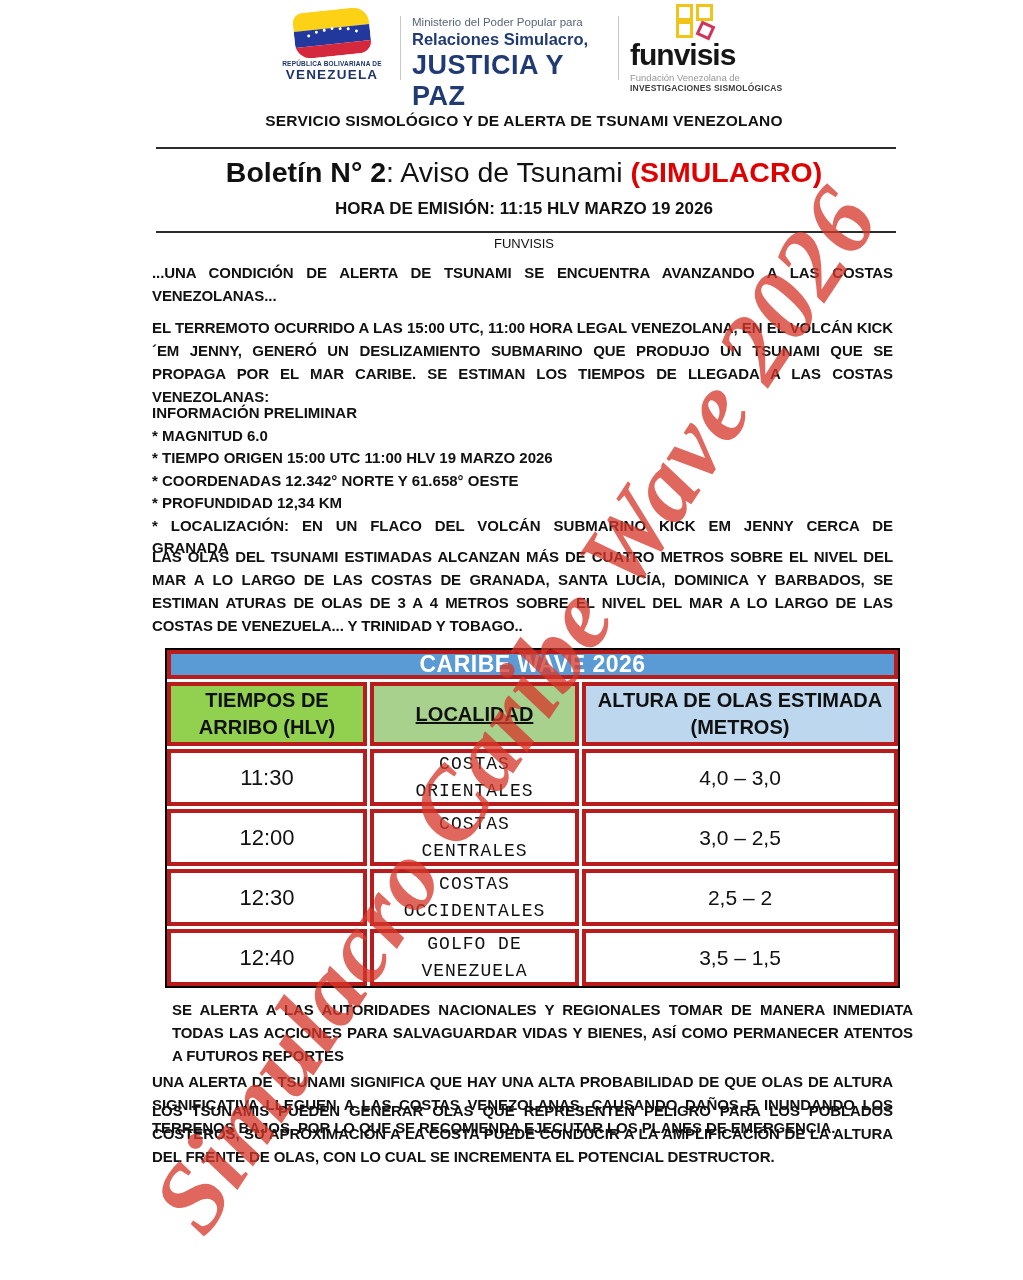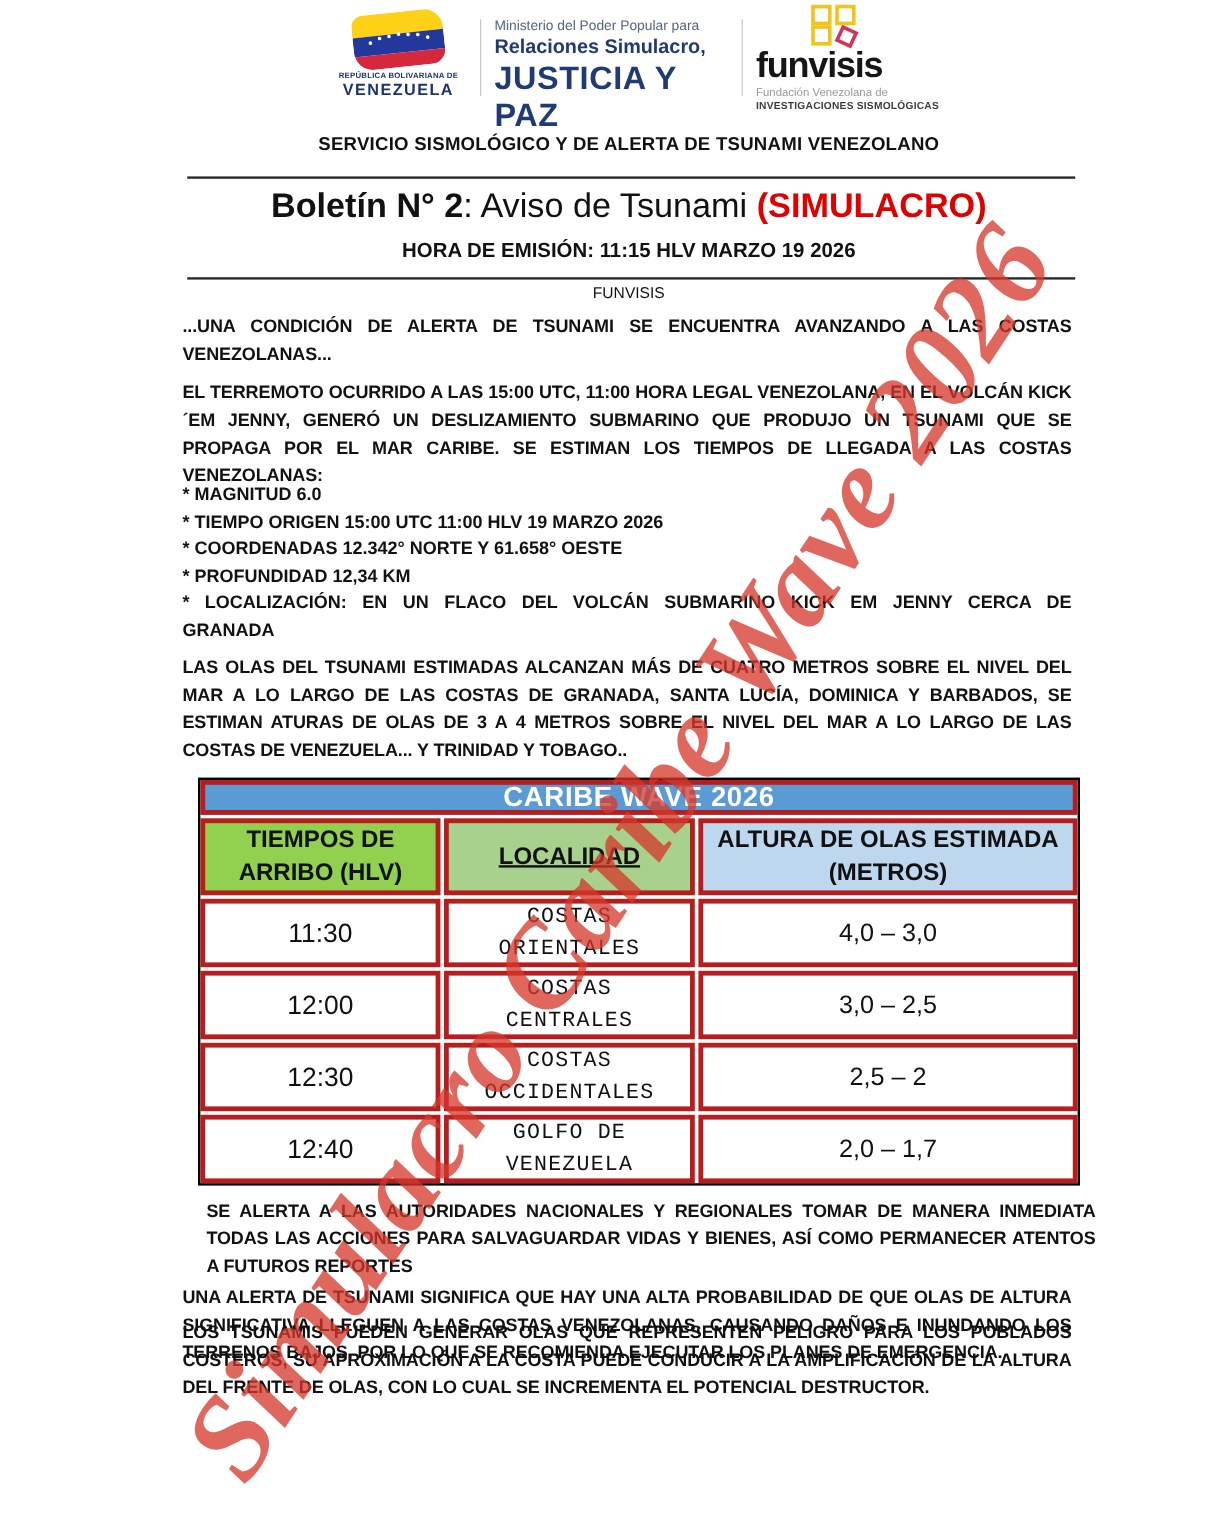--- a/index.html
+++ b/index.html
@@ -129,20 +129,21 @@
   <div class="bulletin"><span class="b-bold">Boletín N° 2</span><span>: Aviso de Tsunami </span><span class="b-alert">(SIMULACRO)</span></div>
 
   <div class="emission">HORA DE EMISIÓN: 11:15 HLV MARZO 19 2026</div>
   <div class="rule rule2"></div>
   <div class="org-label">FUNVISIS</div>
 
   <div class="para p1">...UNA CONDICIÓN DE ALERTA DE TSUNAMI SE ENCUENTRA AVANZANDO A LAS COSTAS VENEZOLANAS...</div>
   <div class="para p2">EL TERREMOTO OCURRIDO A LAS 15:00 UTC, 11:00 HORA LEGAL VENEZOLANA, EN EL VOLCÁN KICK ´EM JENNY, GENERÓ UN DESLIZAMIENTO SUBMARINO QUE PRODUJO UN TSUNAMI QUE SE PROPAGA POR EL MAR CARIBE. SE ESTIMAN LOS TIEMPOS DE LLEGADA A LAS COSTAS VENEZOLANAS:</div>
 
   <div class="info">
+    <div class="info-line">INFORMACIÓN PRELIMINAR</div>
     <div class="info-line">* MAGNITUD 6.0</div>
     <div class="info-line">* TIEMPO ORIGEN 15:00 UTC 11:00 HLV 19 MARZO 2026</div>
     <div class="info-line">* COORDENADAS 12.342° NORTE Y 61.658° OESTE</div>
     <div class="info-line">* PROFUNDIDAD 12,34 KM</div>
     <div class="info-line info-just">* LOCALIZACIÓN: EN UN FLACO DEL VOLCÁN SUBMARINO KICK EM JENNY CERCA DE GRANADA</div>
   </div>
 
   <div class="para p3">LAS OLAS DEL TSUNAMI ESTIMADAS ALCANZAN MÁS DE CUATRO METROS SOBRE EL NIVEL DEL MAR A LO LARGO DE LAS COSTAS DE GRANADA, SANTA LUCÍA, DOMINICA Y BARBADOS, SE ESTIMAN ATURAS DE OLAS DE 3 A 4 METROS SOBRE EL NIVEL DEL MAR A LO LARGO DE LAS COSTAS DE  VENEZUELA... Y TRINIDAD Y TOBAGO..</div>
 
   <div class="wave-table">
@@ -165,21 +166,21 @@
     <div class="cell data-cell alt-cell">3,0 – 2,5</div>
 
     <div class="cell data-cell">12:30</div>
     <div class="cell data-cell loc-cell pre">COSTAS
 OCCIDENTALES</div>
     <div class="cell data-cell alt-cell">2,5 – 2</div>
 
     <div class="cell data-cell">12:40</div>
     <div class="cell data-cell loc-cell pre">GOLFO DE
 VENEZUELA</div>
-    <div class="cell data-cell alt-cell">2,0 – 1,7</div>
+    <div class="cell data-cell alt-cell">3,5 – 1,5</div>
   </div>
 
   <div class="para p4">SE ALERTA A LAS AUTORIDADES NACIONALES Y REGIONALES TOMAR DE MANERA INMEDIATA TODAS LAS ACCIONES PARA SALVAGUARDAR VIDAS Y BIENES, ASÍ COMO PERMANECER ATENTOS A FUTUROS REPORTES</div>
   <div class="para p5">UNA ALERTA DE TSUNAMI SIGNIFICA QUE HAY UNA ALTA PROBABILIDAD DE QUE OLAS DE ALTURA SIGNIFICATIVA LLEGUEN A LAS COSTAS VENEZOLANAS, CAUSANDO DAÑOS E INUNDANDO LOS TERRENOS BAJOS, POR LO QUE SE RECOMIENDA EJECUTAR LOS PLANES DE EMERGENCIA.</div>
   <div class="para p6">LOS TSUNAMIS PUEDEN GENERAR OLAS QUE REPRESENTEN PELIGRO PARA LOS POBLADOS COSTEROS, SU APROXIMACIÓN A LA COSTA PUEDE CONDUCIR A LA AMPLIFICACIÓN DE LA ALTURA DEL FRENTE DE OLAS, CON LO CUAL SE INCREMENTA EL POTENCIAL DESTRUCTOR.</div>
 
   <div class="watermark">Simulacro Caribe Wave 2026</div>
 
 </div>
 

